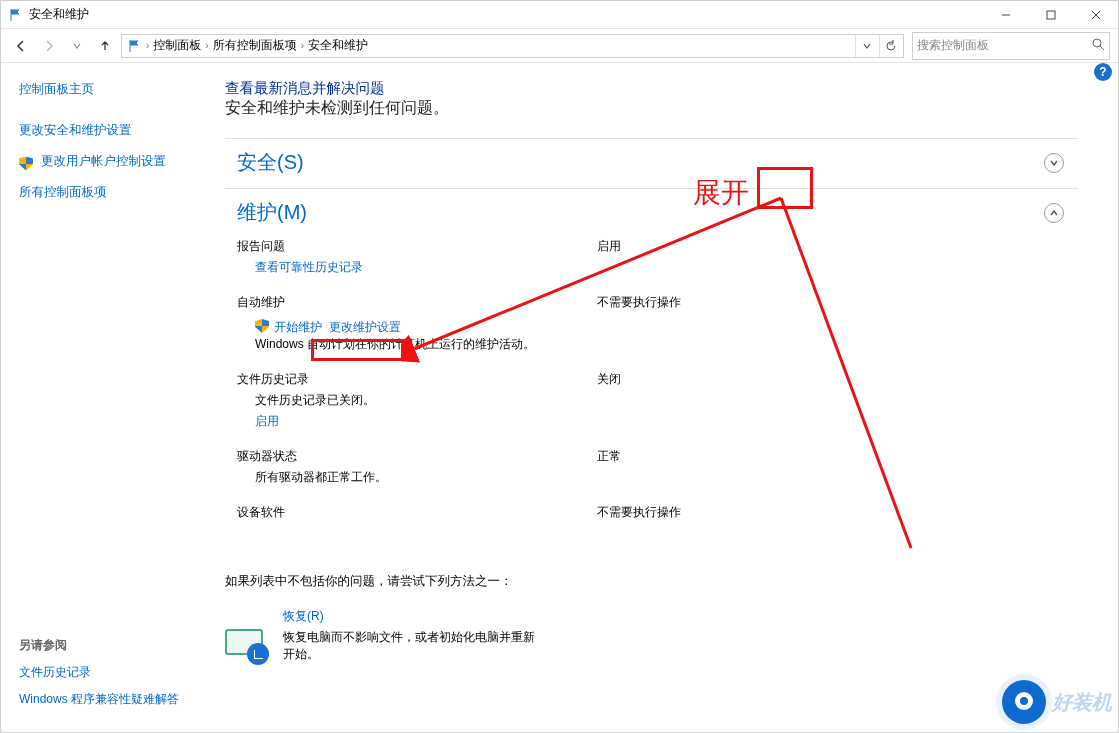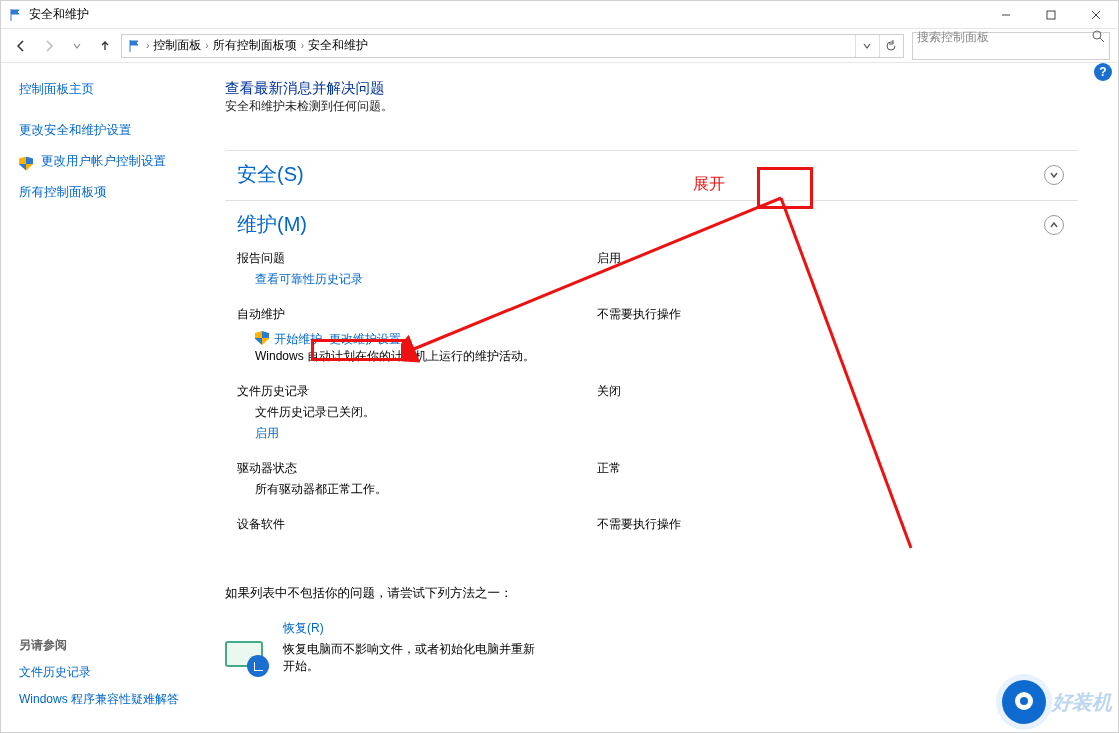--- a/index.html
+++ b/index.html
@@ -52,41 +52,41 @@
     padding: 0 2px 0 6px;
     gap: 4px;
     background: #fff;
   }
   .crumb { display:flex; align-items:center; gap:4px; color:#000;}
   .crumb-sep { color:#777; font-size:10px;}
   .addr-right { margin-left:auto; display:flex; align-items:center; gap:2px; }
   .addr-btn { width:22px; height:22px; display:flex; align-items:center; justify-content:center; border-left:1px solid #e0e0e0;}
   .searchbox {
     width: 198px; height:24px; border:1px solid #cfcfcf; margin-left:4px;
-    display:flex; align-items:flex-end; padding: 13px 4px; color:#888; position:relative;
+    display:flex; align-items:center; padding: 13px 4px; color:#888; position:relative;
   }
   .searchbox .mag { margin-left:auto; color:#666; }
 
   
   .mainwrap { display:flex; height: calc(100% - 28px - 34px); position:relative; }
   .sidebar {
     width: 200px;
     padding: 18px 8px 8px 18px;
     border-right: none;
     position:relative;
   }
   .sidebar a, .content a { color:#0066cc; text-decoration:none; }
   .side-link { display:flex; align-items:center; gap:6px; margin-bottom:14px; font-size:12.5px; }
   .side-bottom { position:absolute; bottom:14px; left:18px; }
   .side-bottom h4 { color:#666; font-weight:bold; font-size:12px; margin-bottom:10px; }
   .side-bottom .sb { margin-bottom:10px; }
 
   .content { flex:1; padding: 16px 40px 10px 24px; position:relative; overflow:hidden; }
   .content h1 { color:#003399; font-size:14.5px; font-weight:normal; }
-  .subtext { color:#222; margin-bottom:35px; font-size:12px;}
+  .subtext { color:#222; margin-bottom:19px; font-size:16px;}
 
   .section {
     border-top:1px solid #e0e0e0;
     padding: 10px 6px 12px 12px;
     position:relative;
   }
   .section-head { display:flex; align-items:center;  }
   .section-title { color:#0066cc; font-size:20px;text-align:right; }
   .chev-circle {
     margin-left:auto; margin-right:8px;
@@ -115,21 +115,21 @@
   }
   .recov-icon .mon { width:38px; height:26px; border:2px solid #4a8; border-radius:3px; background:#eaf8f0; position:absolute; top:2px; left:0;}
   .recov-icon .clock { width:22px; height:22px; border-radius:50%; background:#1b6fd1; position:absolute; bottom:-2px; right:-2px; display:flex; align-items:center; justify-content:center;}
   .recov-icon .clock::after { content:""; width:8px; height:8px; border-left:1.5px solid #fff; border-bottom:1.5px solid #fff; position:absolute;}
   .recov-text { max-width:260px; }
   .recov-title { color:#0066cc; margin-bottom:4px; display:block;}
 
   
   .anno { position:absolute; pointer-events:none; }
   .red-box { border:3px solid #e11; position:absolute; }
-  .red-text { color:#e11; font-size:16px; position:absolute; font-weight:500; }
+  .red-text { color:#e11; font-size:28px; position:absolute; font-weight:500; }
   .red-arrow { position:absolute; }
 
   
   .help-q {
     position:absolute; right:6px; top:0px;
     width:18px; height:18px; border-radius:50%; background:#1b6fd1; color:#fff;
     display:flex; align-items:center; justify-content:center; font-size:12px; font-weight:bold;
   }
 
   .flag-icon { width:14px; height:14px; }

